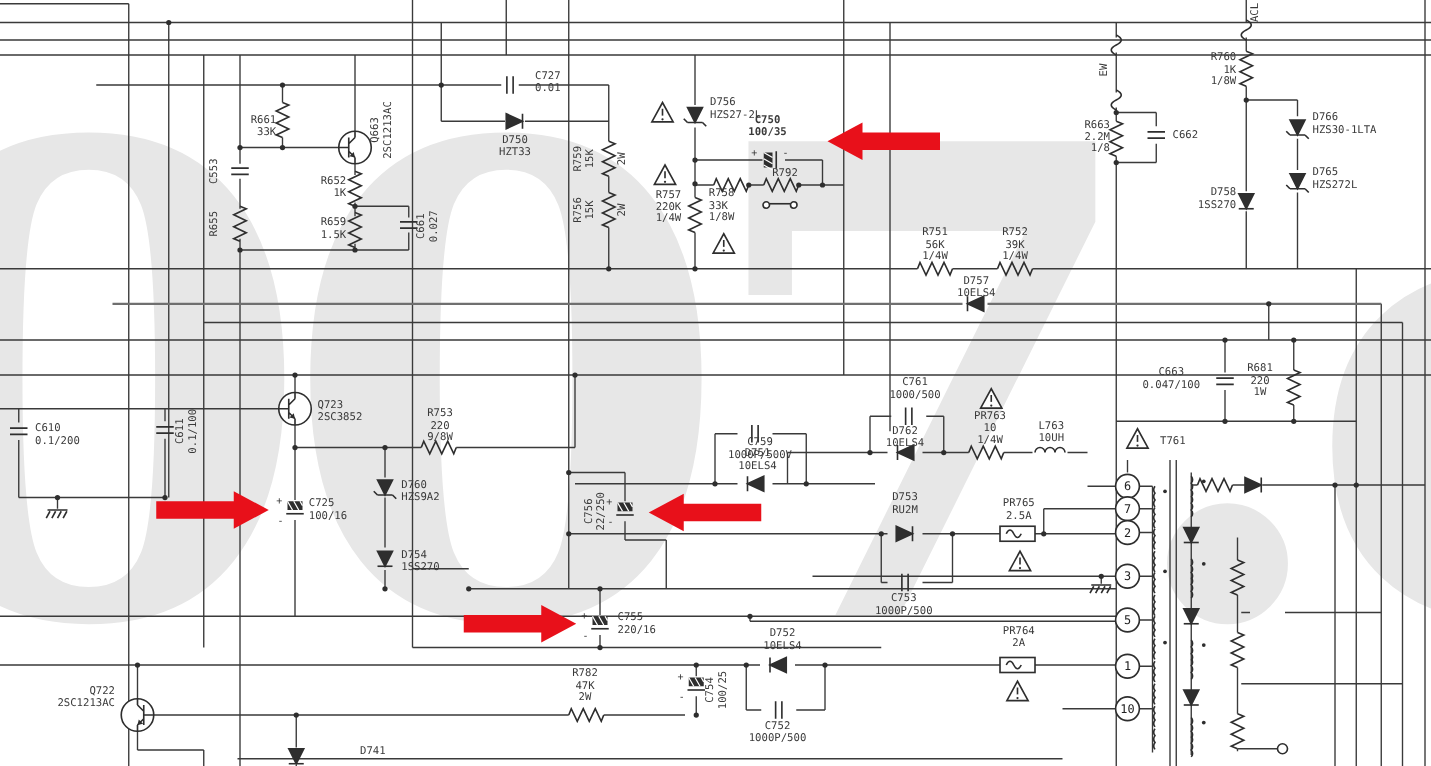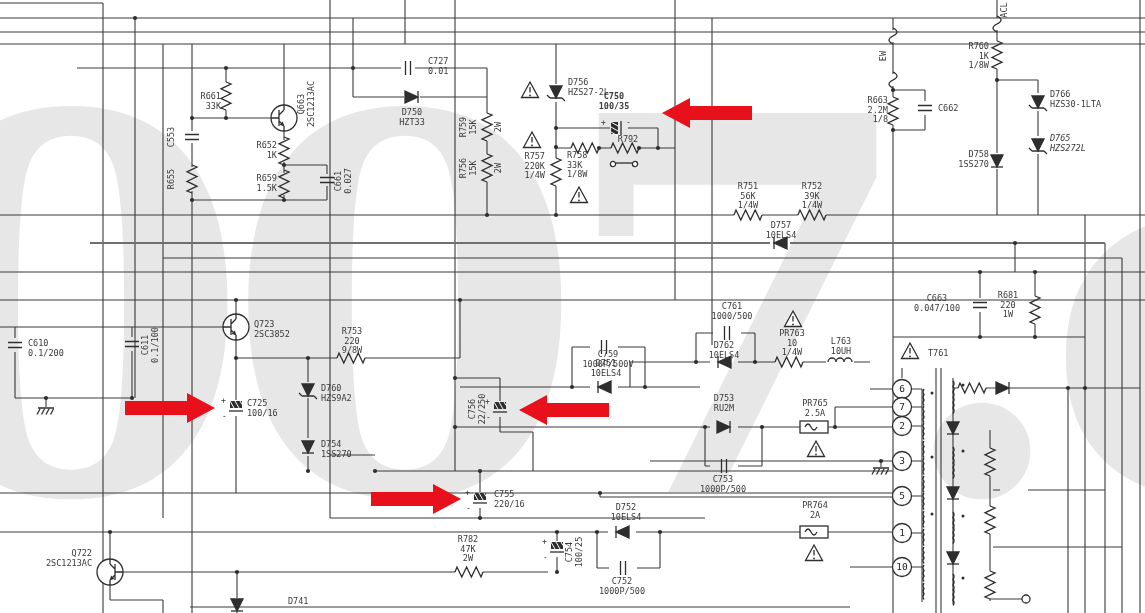--- a/index.html
+++ b/index.html
@@ -403,21 +403,21 @@
       <div class="lbl a-r" style="left: 888px; top: 96px; color: rgb(58, 58, 58);">R663
 2.2M
 1/8</div>
       <div class="lbl a-l" style="left: 938px; top: 104px; color: rgb(58, 58, 58);">C662</div>
       <div class="lbl v" style="left: 1005px; top: 10px; color: rgb(58, 58, 58);">ACL</div>
       <div class="lbl a-r" style="left: 989px; top: 42px; color: rgb(58, 58, 58);">R760
 1K
 1/8W</div>
       <div class="lbl a-l" style="left: 1050px; top: 90px; color: rgb(58, 58, 58);">D766
 HZS30-1LTA</div>
-      <div class="lbl a-l" style="left: 1050px; top: 134px; color: rgb(58, 58, 58); font-style: italic;">D765
+      <div class="lbl a-l" style="left: 1050px; top: 134px; color: rgb(58, 58, 58);">D765
 HZS272L</div>
       <div class="lbl a-r" style="left: 989px; top: 150px; color: rgb(58, 58, 58);">D758
 1SS270</div>
       <div class="lbl a-l" style="left: 28px; top: 339px; color: rgb(58, 58, 58);">C610
 0.1/200</div>
       <div class="lbl v" style="left: 150px; top: 345px; color: rgb(58, 58, 58);">C611
 0.1/100</div>
       <div class="lbl a-l" style="left: 254px; top: 320px; color: rgb(58, 58, 58);">Q723
 2SC3852</div>
       <div class="lbl a-c" style="left: 352px; top: 327px; color: rgb(58, 58, 58);">R753

